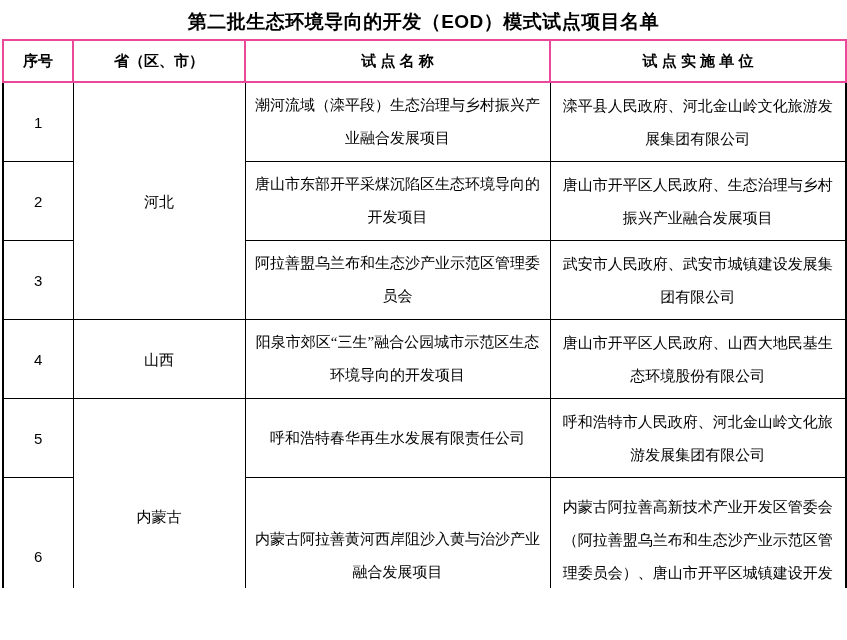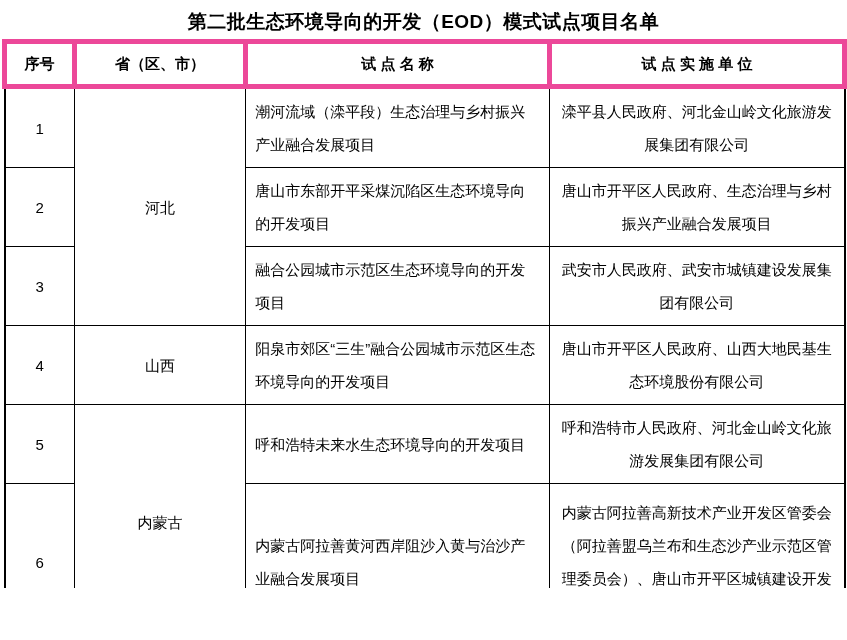--- a/index.html
+++ b/index.html
@@ -25,36 +25,36 @@
     border-collapse: collapse;
     table-layout: fixed;
     margin-left: 2px;
     border: 2px solid #000000;
   }
   col.c1 { width: 70px; }
   col.c2 { width: 172px; }
   col.c3 { width: 305px; }
   col.c4 { width: 296px; }
   .eod-table th {
-    border: 5px solid #ec4899;
+    border: 2px solid #ec4899;
     font-size: 15px;
     font-weight: 700;
     text-align: center;
     height: 38px;
     vertical-align: middle;
   }
   .eod-table td {
     border: 1px solid #000000;
     font-size: 15px;
     line-height: 2.2;
     vertical-align: middle;
     overflow: hidden;
   }
   td.col-no, td.col-prov { text-align: center; }
-  td.col-name { text-align: left; padding: 6px 9px; }
+  td.col-name { text-align: center; padding: 6px 9px; font-family: Liberation Serif, serif; }
   td.col-unit { text-align: center; padding: 6px 11px; }
   #table-body tr:nth-child(1) { height: 75px; }
   #table-body tr:nth-child(2) { height: 78px; }
   #table-body tr:nth-child(3) { height: 77px; }
   #table-body tr:nth-child(4) { height: 77px; }
   #table-body tr:nth-child(5) { height: 77px; }
   #table-body tr:nth-child(6) { height: 157px; }
   #table-body tr:nth-child(7) { height: 60px; }
 </style>
 </head>
@@ -84,33 +84,33 @@
           <td class="col-name">潮河流域（滦平段）生态治理与乡村振兴产业融合发展项目</td>
           <td class="col-unit">滦平县人民政府、河北金山岭文化旅游发展集团有限公司</td>
         </tr>
         <tr>
           <td class="col-no">2</td>
           <td class="col-name">唐山市东部开平采煤沉陷区生态环境导向的开发项目</td>
           <td class="col-unit">唐山市开平区人民政府、生态治理与乡村振兴产业融合发展项目</td>
         </tr>
         <tr>
           <td class="col-no">3</td>
-          <td class="col-name">融合公园城市示范区生态环境导向的开发项目</td>
+          <td class="col-name">阿拉善盟乌兰布和生态沙产业示范区管理委员会</td>
           <td class="col-unit">武安市人民政府、武安市城镇建设发展集团有限公司</td>
         </tr>
         <tr>
           <td class="col-no">4</td>
           <td class="col-prov" rowspan="1">山西</td>
           <td class="col-name">阳泉市郊区“三生”融合公园城市示范区生态环境导向的开发项目</td>
           <td class="col-unit">唐山市开平区人民政府、山西大地民基生态环境股份有限公司</td>
         </tr>
         <tr>
           <td class="col-no">5</td>
           <td class="col-prov" rowspan="2">内蒙古</td>
-          <td class="col-name">呼和浩特未来水生态环境导向的开发项目</td>
+          <td class="col-name">呼和浩特春华再生水发展有限责任公司</td>
           <td class="col-unit">呼和浩特市人民政府、河北金山岭文化旅游发展集团有限公司</td>
         </tr>
         <tr>
           <td class="col-no">6</td>
           <td class="col-name">内蒙古阿拉善黄河西岸阻沙入黄与治沙产业融合发展项目</td>
           <td class="col-unit">内蒙古阿拉善高新技术产业开发区管委会（阿拉善盟乌兰布和生态沙产业示范区管理委员会）、唐山市开平区城镇建设开发有限公司</td>
         </tr>
         <tr>
           <td class="col-no"></td>
           <td></td>

